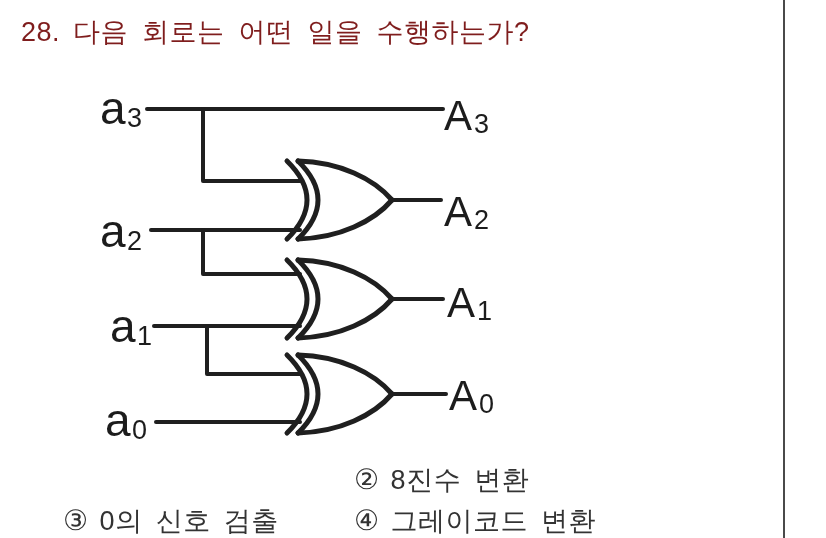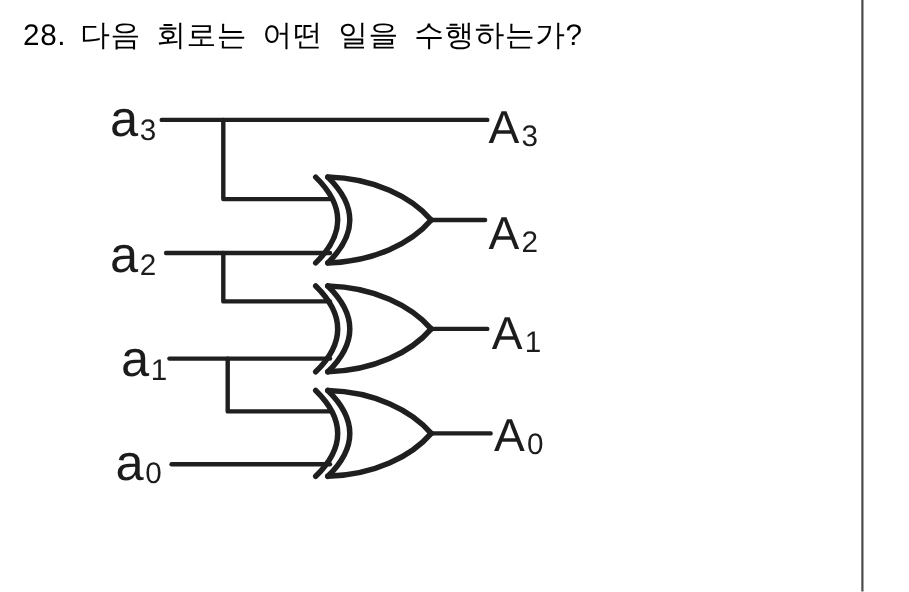--- a/index.html
+++ b/index.html
@@ -5,21 +5,21 @@
   html,body { margin:0; padding:0; background:#ffffff; }
   .page {
     position:relative;
     width:826px; height:538px;
     background:#ffffff;
     font-family:"Liberation Sans","DejaVu Sans",sans-serif;
     overflow:hidden;
   }
   .question {
     position:absolute; left:21px; top:14px;
-    font-size:27px; color:#000000;
+    font-size:27px; color:#7f1d1d;
     letter-spacing:0.5px; word-spacing:6px;
     white-space:nowrap;
   }
   .question .qnum { margin-right:13px; }
   .circuit-svg { position:absolute; left:0; top:0; }
   .circuit-svg text { fill:#1c1c1c; font-family:"Liberation Sans","DejaVu Sans",sans-serif; }
   .lbl-in  { font-size:46px; }
   .lbl-out { font-size:42px; }
   .lbl-sub { font-size:27px; }
   .wire, .gate-line { stroke:#1f1f1f; fill:none; stroke-linecap:round; stroke-linejoin:round; }
@@ -95,15 +95,24 @@
     <text class="lbl-out" x="444" y="130">A</text>
     <text class="lbl-sub" x="474" y="133">3</text>
     <text class="lbl-out" x="444" y="226">A</text>
     <text class="lbl-sub" x="474" y="229">2</text>
     <text class="lbl-out" x="447" y="317">A</text>
     <text class="lbl-sub" x="477" y="320">1</text>
     <text class="lbl-out" x="449" y="410">A</text>
     <text class="lbl-sub" x="479" y="413">0</text>
   </svg>
 
+  <div class="choice c2">
+    <span class="cnum">②</span><span>8진수 변환</span>
+  </div>
+  <div class="choice c3">
+    <span class="cnum">③</span><span>0의 신호 검출</span>
+  </div>
+  <div class="choice c4">
+    <span class="cnum">④</span><span>그레이코드 변환</span>
+  </div>
 
   <div class="page-rule"></div>
 </div>
 
 </body></html>

